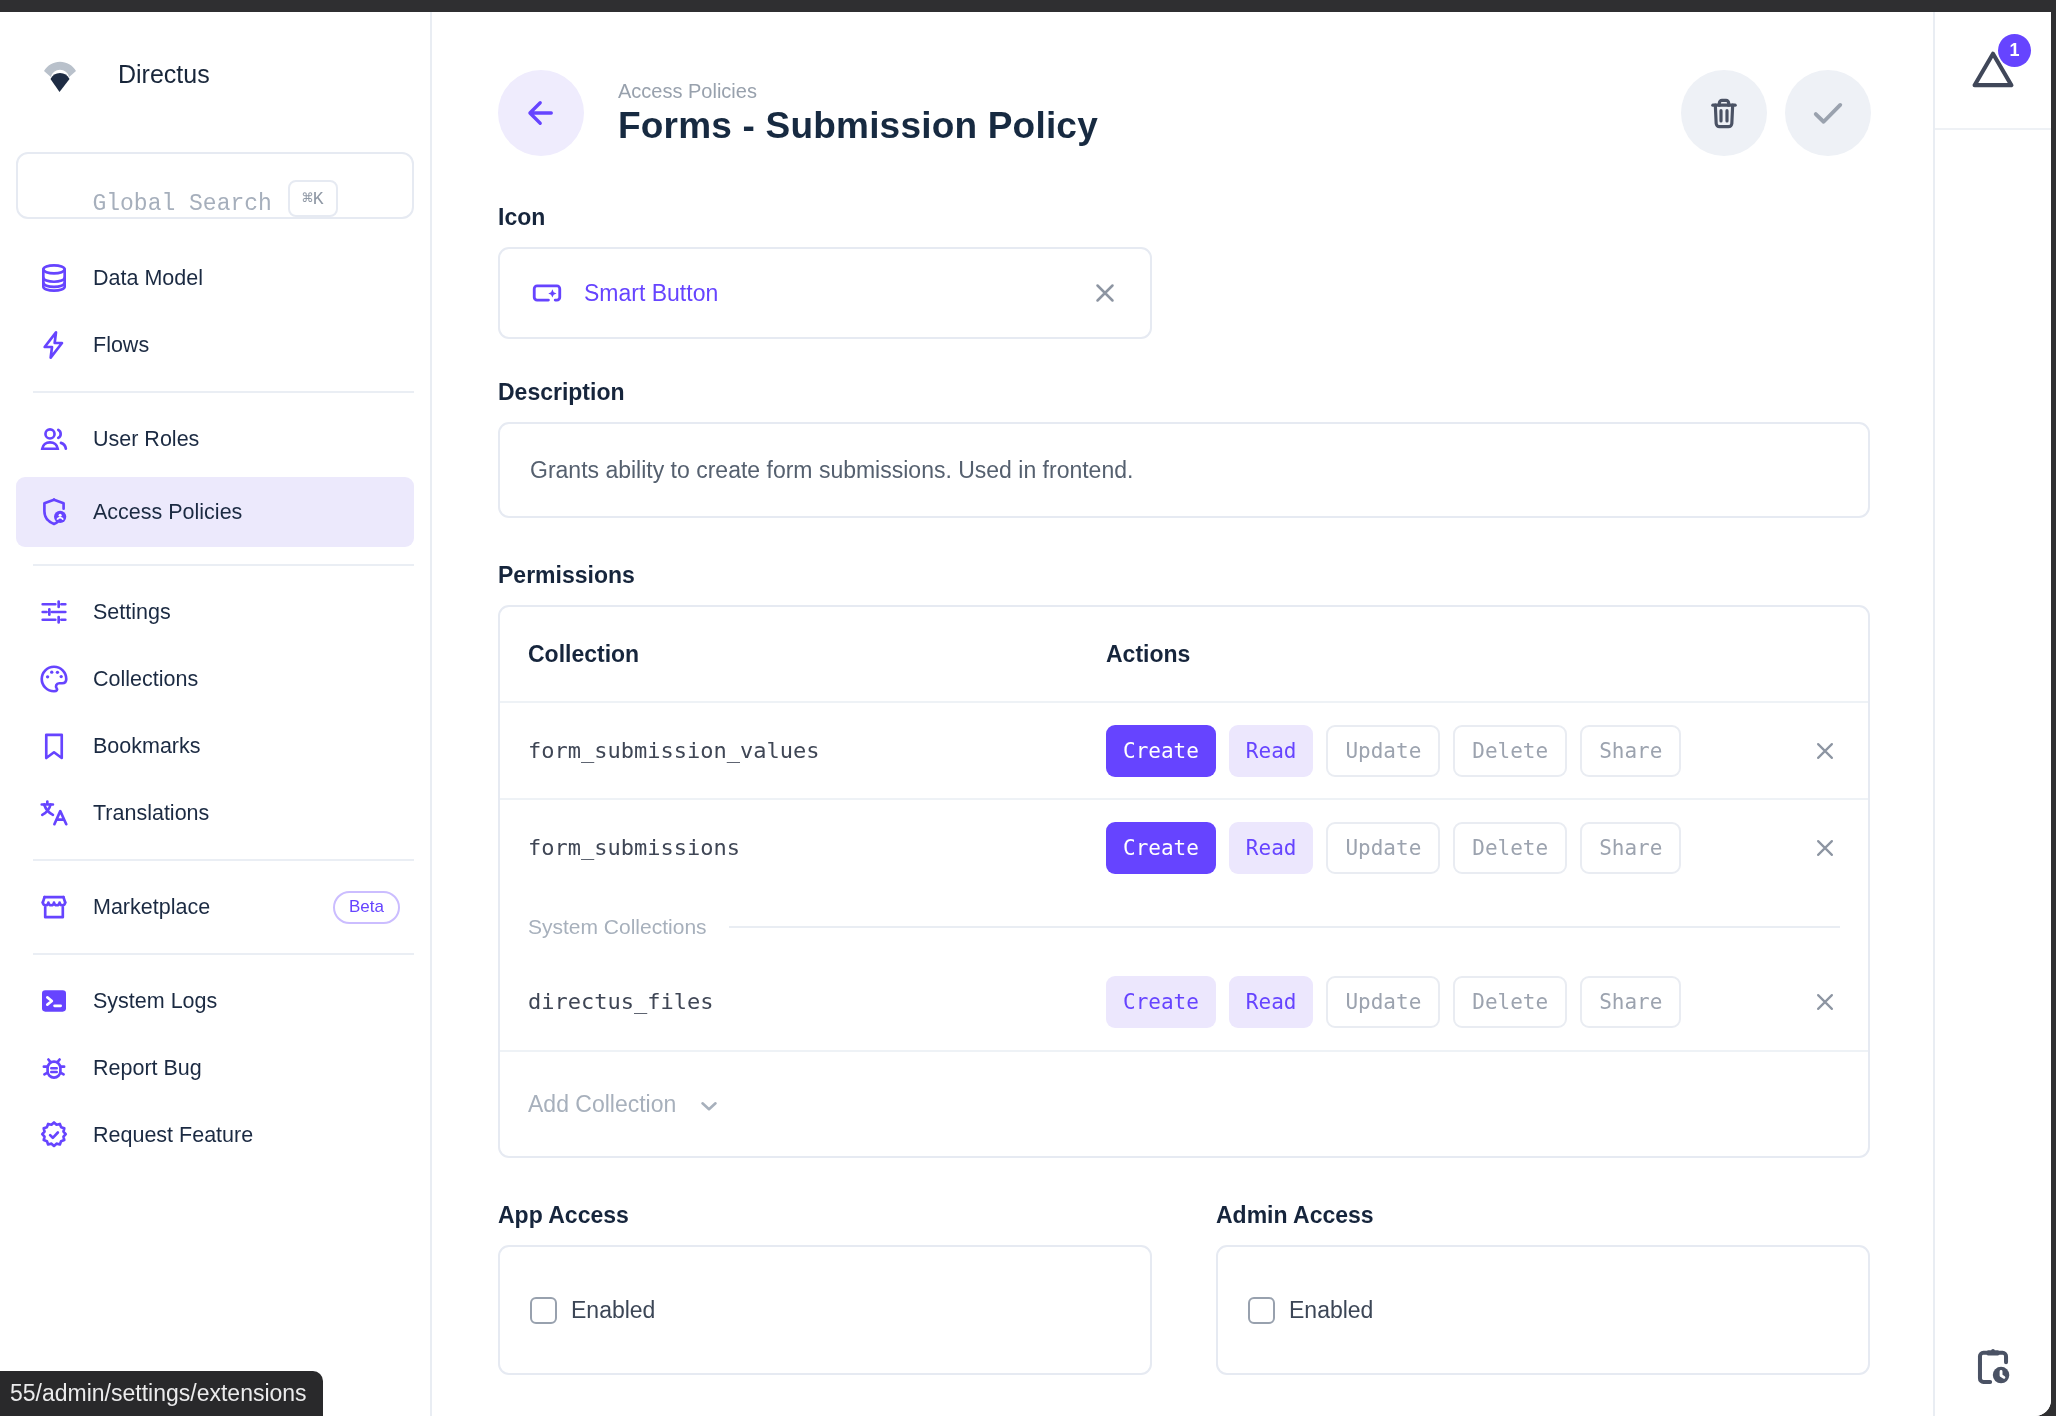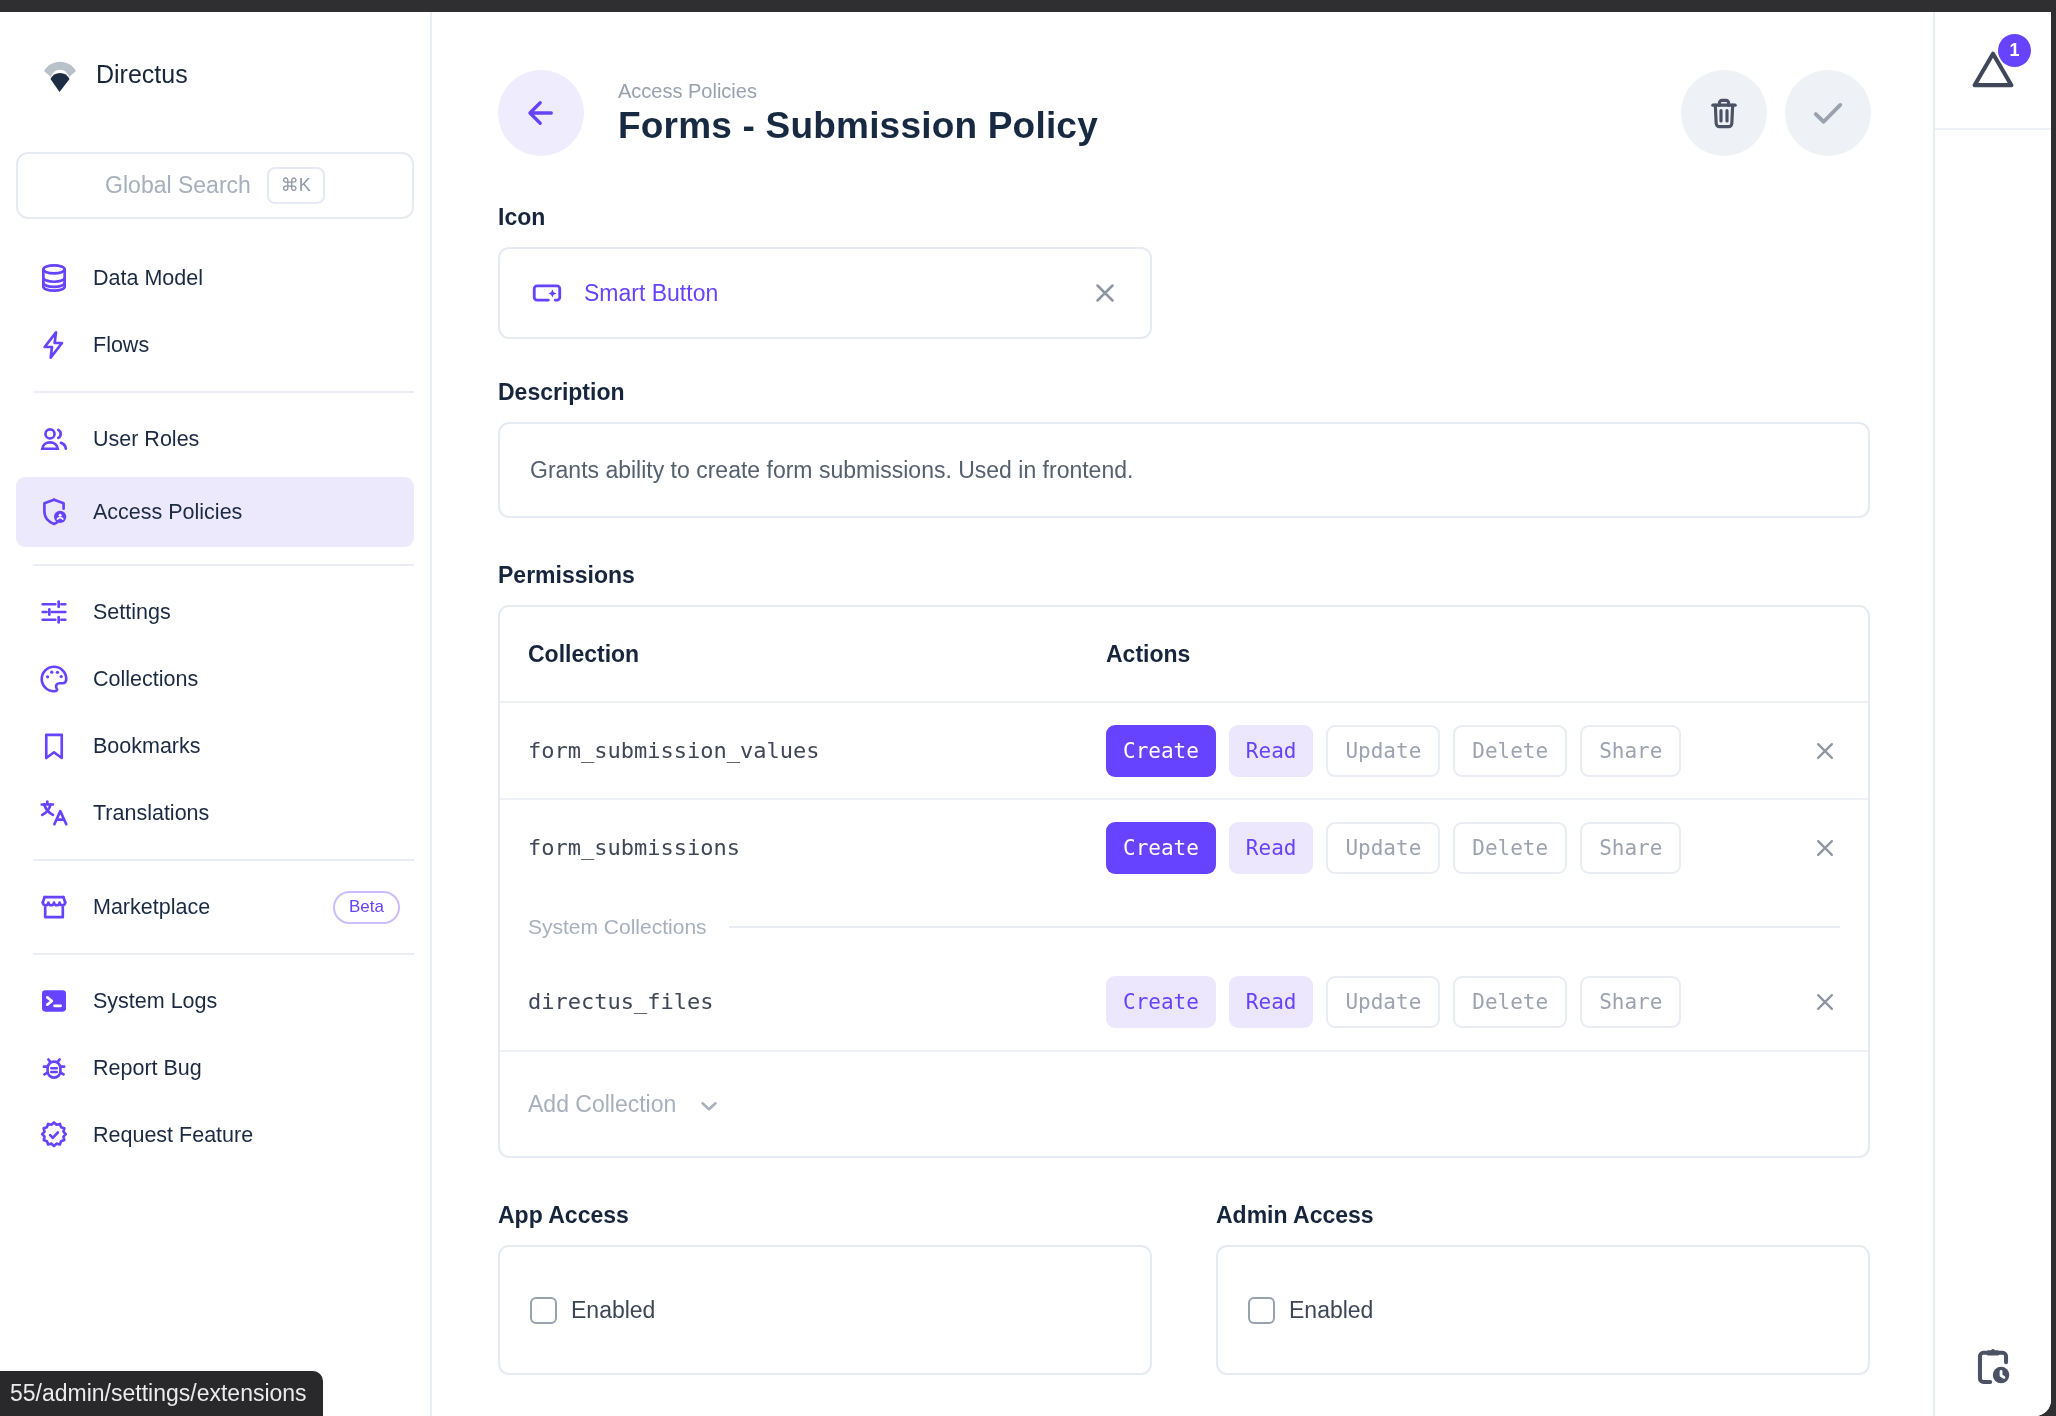--- a/index.html
+++ b/index.html
@@ -6,26 +6,26 @@
   html,body { width:2056px; height:1416px; overflow:hidden; }
   body { background:#2f2f31; font-family:"Liberation Sans", sans-serif; color:#16253c; }
   .mono { font-family:"DejaVu Sans Mono", monospace; }
 
   .app { position:fixed; top:12px; left:0; right:5px; bottom:0; background:#fff;
          border-bottom-right-radius:16px; overflow:hidden; }
 
   
   .sidebar { position:absolute; top:0; left:0; bottom:0; width:432px; background:#fff;
              border-right:2px solid #e9edf3; overflow:hidden; }
-  .logo-row { display:flex; align-items:center; gap:12px; margin:38px 0 0 36px; }
+  .logo-row { display:flex; align-items:center; gap:34px; margin:38px 0 0 36px; }
   .logo-mark { width:48px; height:48px; flex:0 0 auto; }
   .logo-name { font-size:25px; font-weight:500; color:#18263a; }
 
   .search-box { margin:54px 16px 0; height:67px; border:2px solid #e6eaf2; border-radius:12px;
-                display:flex; align-items:center; justify-content:center; gap:16px; cursor:text; }
+                display:flex; align-items:flex-end; justify-content:center; gap:16px; cursor:text;font-family:Liberation Mono, monospace; }
   .search-ph { font-size:23px; color:#a6afbc; }
   .kbd { border:2px solid #e6eaf2; border-radius:8px; padding:5px 12px 6px; font-size:18px; color:#8f98a5; }
 
   .nav { margin-top:30px; }
   .nav-item { height:58px; margin:9px 16px; border-radius:9px; display:flex; align-items:center;
               gap:23px; padding:0 14px 0 22px; cursor:pointer; }
   .nav-item.active { background:#ece9fc; height:70px; margin:3px 16px; }
   .nav-item .nicon { width:32px; height:32px; flex:0 0 auto; color:#6644ff; }
   .nav-label { font-size:21.5px; font-weight:500; color:#1b2a42; }
   .divider { height:2px; background:#eaeef4; margin:17px 16px 17px 33px; }

